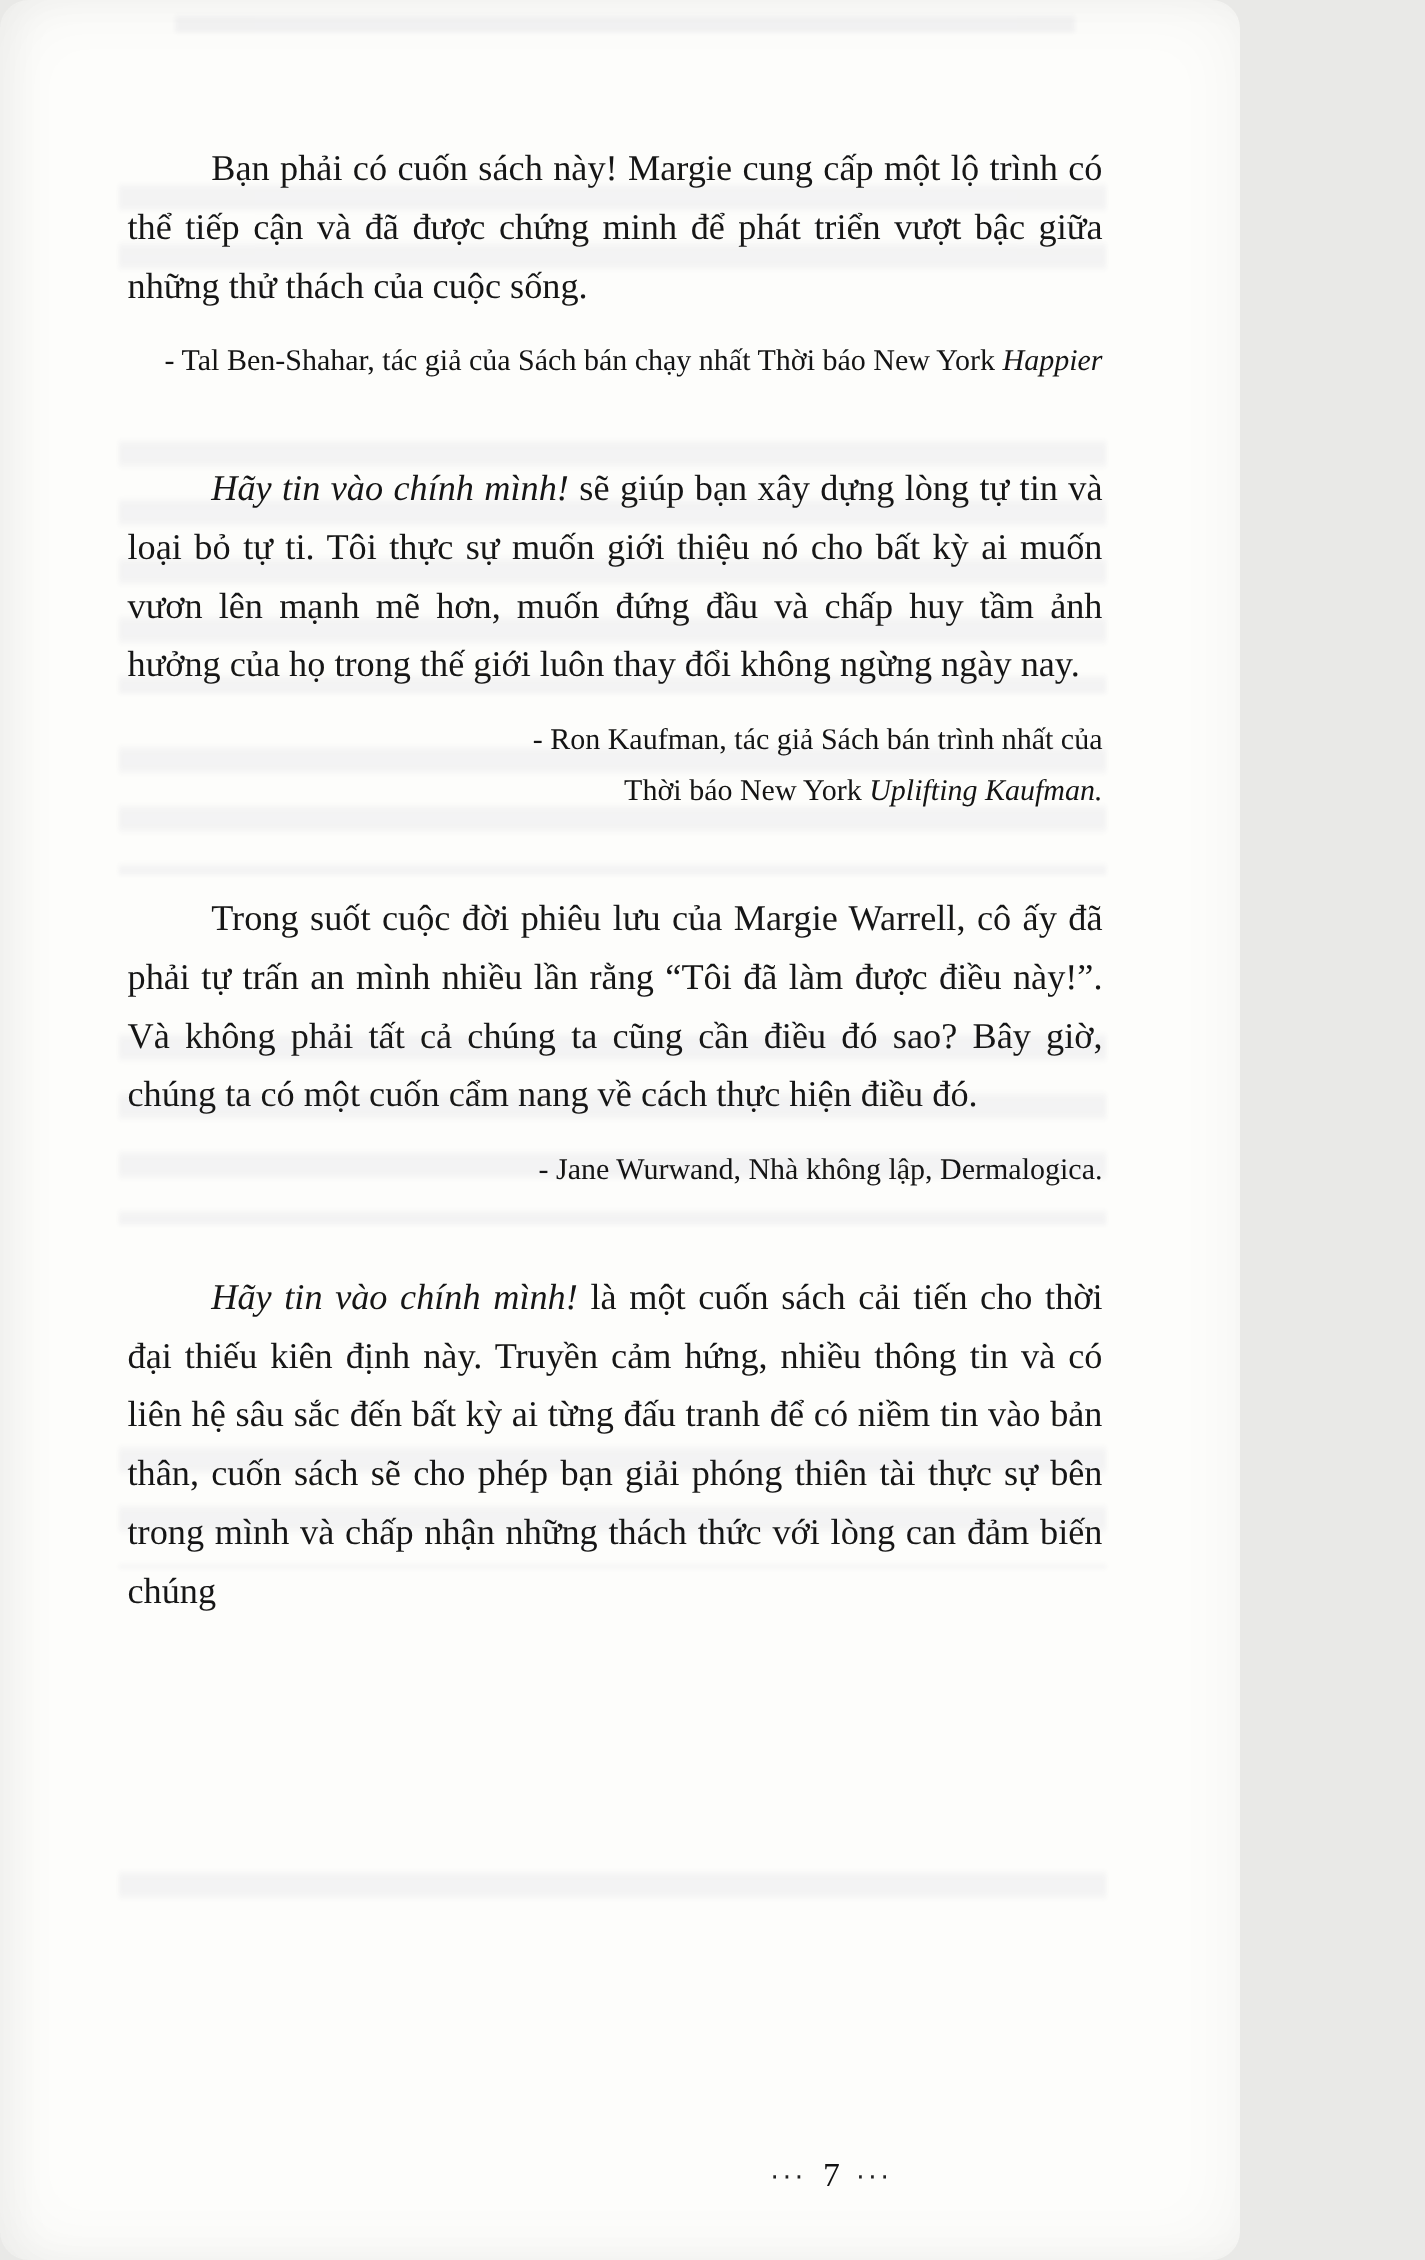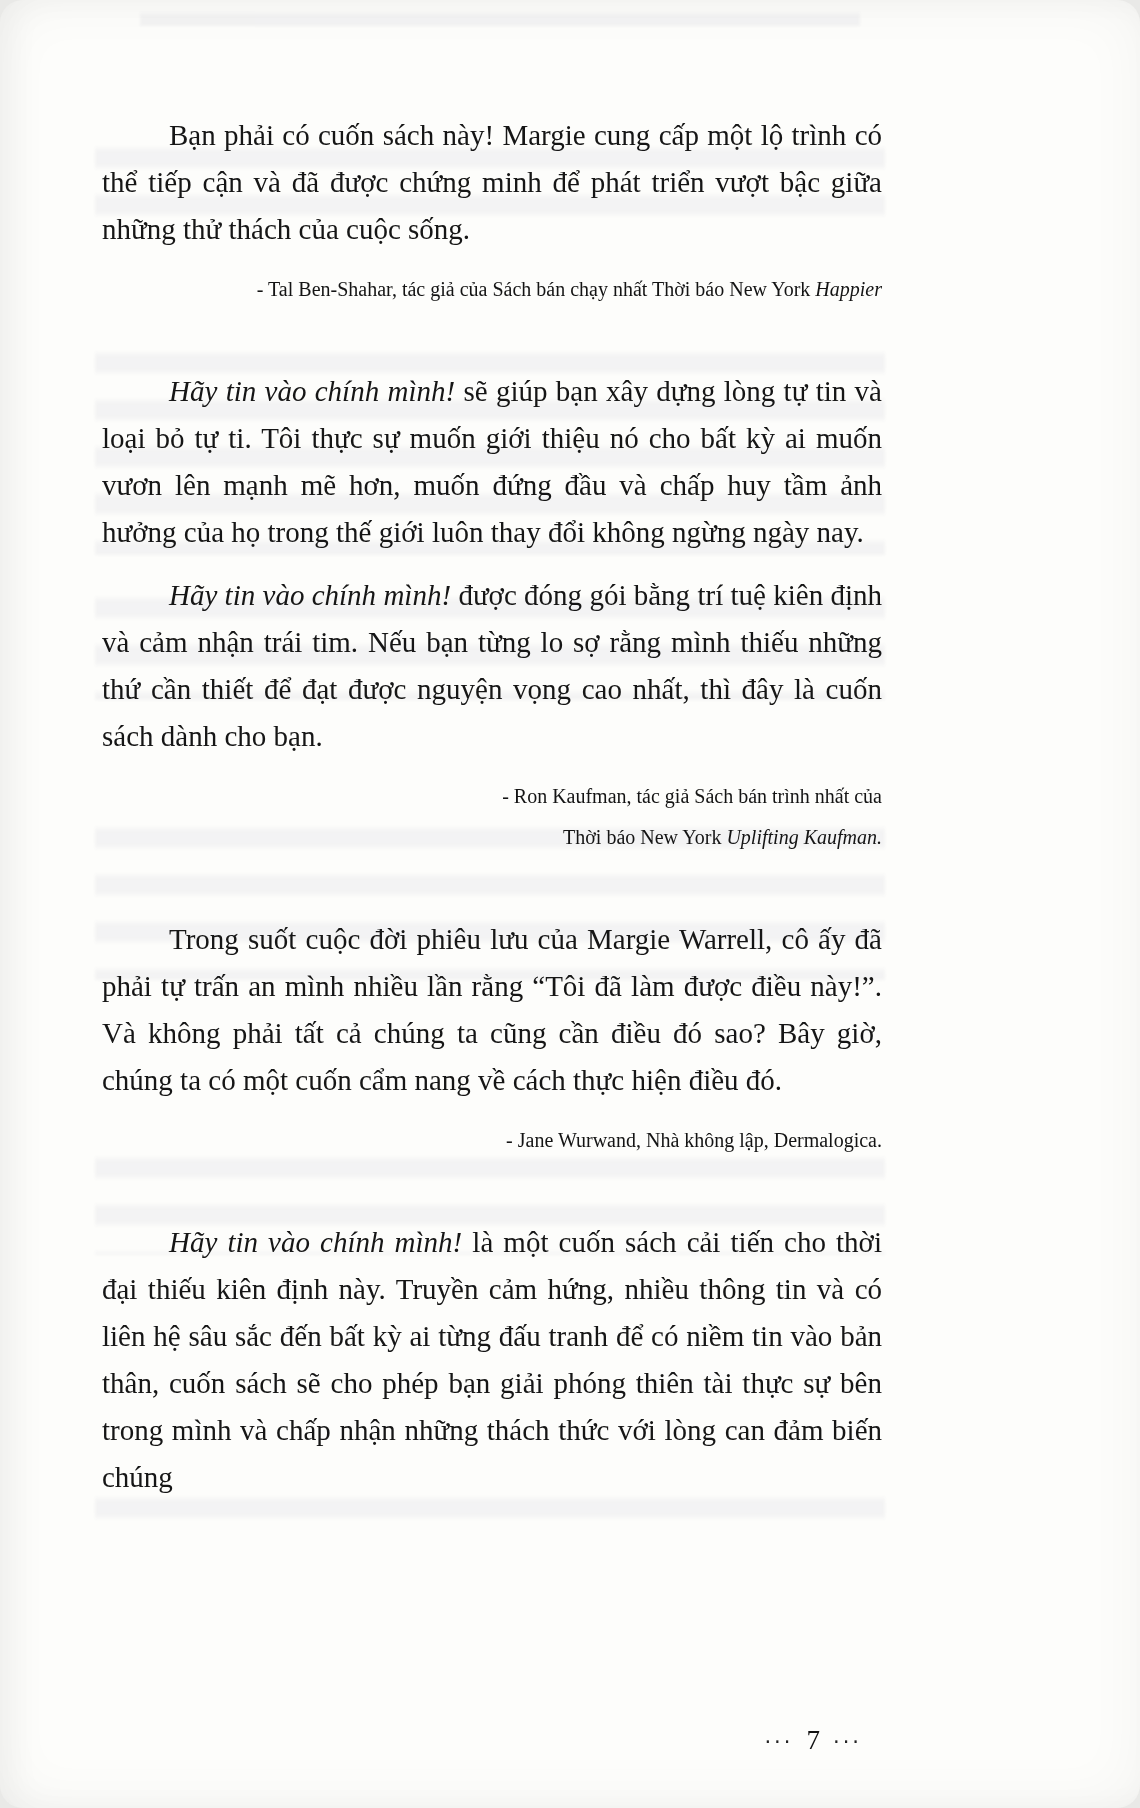--- a/index.html
+++ b/index.html
@@ -6,21 +6,21 @@
 
   body {
     width: 1140px;
     height: 1808px;
     background: #e9e9e7;
     font-family: "Liberation Serif", "DejaVu Serif", serif;
   }
 
   .page {
     position: relative;
-    width: 1140px;
+    width: 992px;
     height: 1808px;
     background: #fdfdfb;
     color: #1c1c1c;
     overflow: hidden;
     box-shadow: inset 0 0 60px rgba(0,0,0,0.045), inset 14px 0 30px rgba(0,0,0,0.035);
     border-radius: 23px;
   }
 
   
   .ghost {
@@ -61,21 +61,21 @@
     text-align: justify;
     text-indent: 67px;
     color: #161616;
     margin-bottom: 16px;
   }
 
   .quote em, .attribution em { font-style: italic; }
 
   .attribution {
     text-align: right;
-    font-size: 20px;
+    font-size: 24px;
     line-height: 41px;
     color: #141414;
     margin-bottom: 58px;
   }
 
   .page-footer {
     position: absolute;
     right: 278px;
     bottom: 52px;
     display: flex;
@@ -114,21 +114,20 @@
     <section class="testimonial">
       <p class="quote"><span>Bạn phải có cuốn sách này! Margie cung cấp một lộ trình có thể tiếp cận và đã được chứng minh để phát triển vượt bậc giữa những thử thách của cuộc sống.</span></p>
       <p class="attribution"><span>- Tal Ben-Shahar, tác giả của Sách bán chạy nhất Thời báo New York </span><em>Happier</em><br></p>
     </section>
 
     <section class="testimonial">
       <p class="quote"><em>Hãy tin vào chính mình!</em><span> sẽ giúp bạn xây dựng lòng tự tin và loại bỏ tự ti. Tôi thực sự muốn giới thiệu nó cho bất kỳ ai muốn vươn lên mạnh mẽ hơn, muốn đứng đầu và chấp huy tầm ảnh hưởng của họ trong thế giới luôn thay đổi không ngừng ngày nay.</span></p>
     </section>
 
     <section class="testimonial">
-      <p class="quote"><em>Hãy tin vào chính mình!</em><span> được đóng gói bằng trí tuệ kiên định và cảm nhận trái tim. Nếu bạn từng lo sợ rằng mình thiếu những thứ cần thiết để đạt được nguyện vọng cao nhất, thì đây là cuốn sách dành cho bạn.</span></p>
       <p class="attribution"><span>- Ron Kaufman, tác giả Sách bán trình nhất của</span><br><span>Thời báo New York </span><em>Uplifting Kaufman.</em></p>
     </section>
 
     <section class="testimonial">
       <p class="quote"><span>Trong suốt cuộc đời phiêu lưu của Margie Warrell, cô ấy đã phải tự trấn an mình nhiều lần rằng “Tôi đã làm được điều này!”. Và không phải tất cả chúng ta cũng cần điều đó sao? Bây giờ, chúng ta có một cuốn cẩm nang về cách thực hiện điều đó.</span></p>
       <p class="attribution"><span>- Jane Wurwand, Nhà không lập, Dermalogica.</span></p>
     </section>
 
     <section class="testimonial">
       <p class="quote"><em>Hãy tin vào chính mình!</em><span> là một cuốn sách cải tiến cho thời đại thiếu kiên định này. Truyền cảm hứng, nhiều thông tin và có liên hệ sâu sắc đến bất kỳ ai từng đấu tranh để có niềm tin vào bản thân, cuốn sách sẽ cho phép bạn giải phóng thiên tài thực sự bên trong mình và chấp nhận những thách thức với lòng can đảm biến chúng</span></p>

